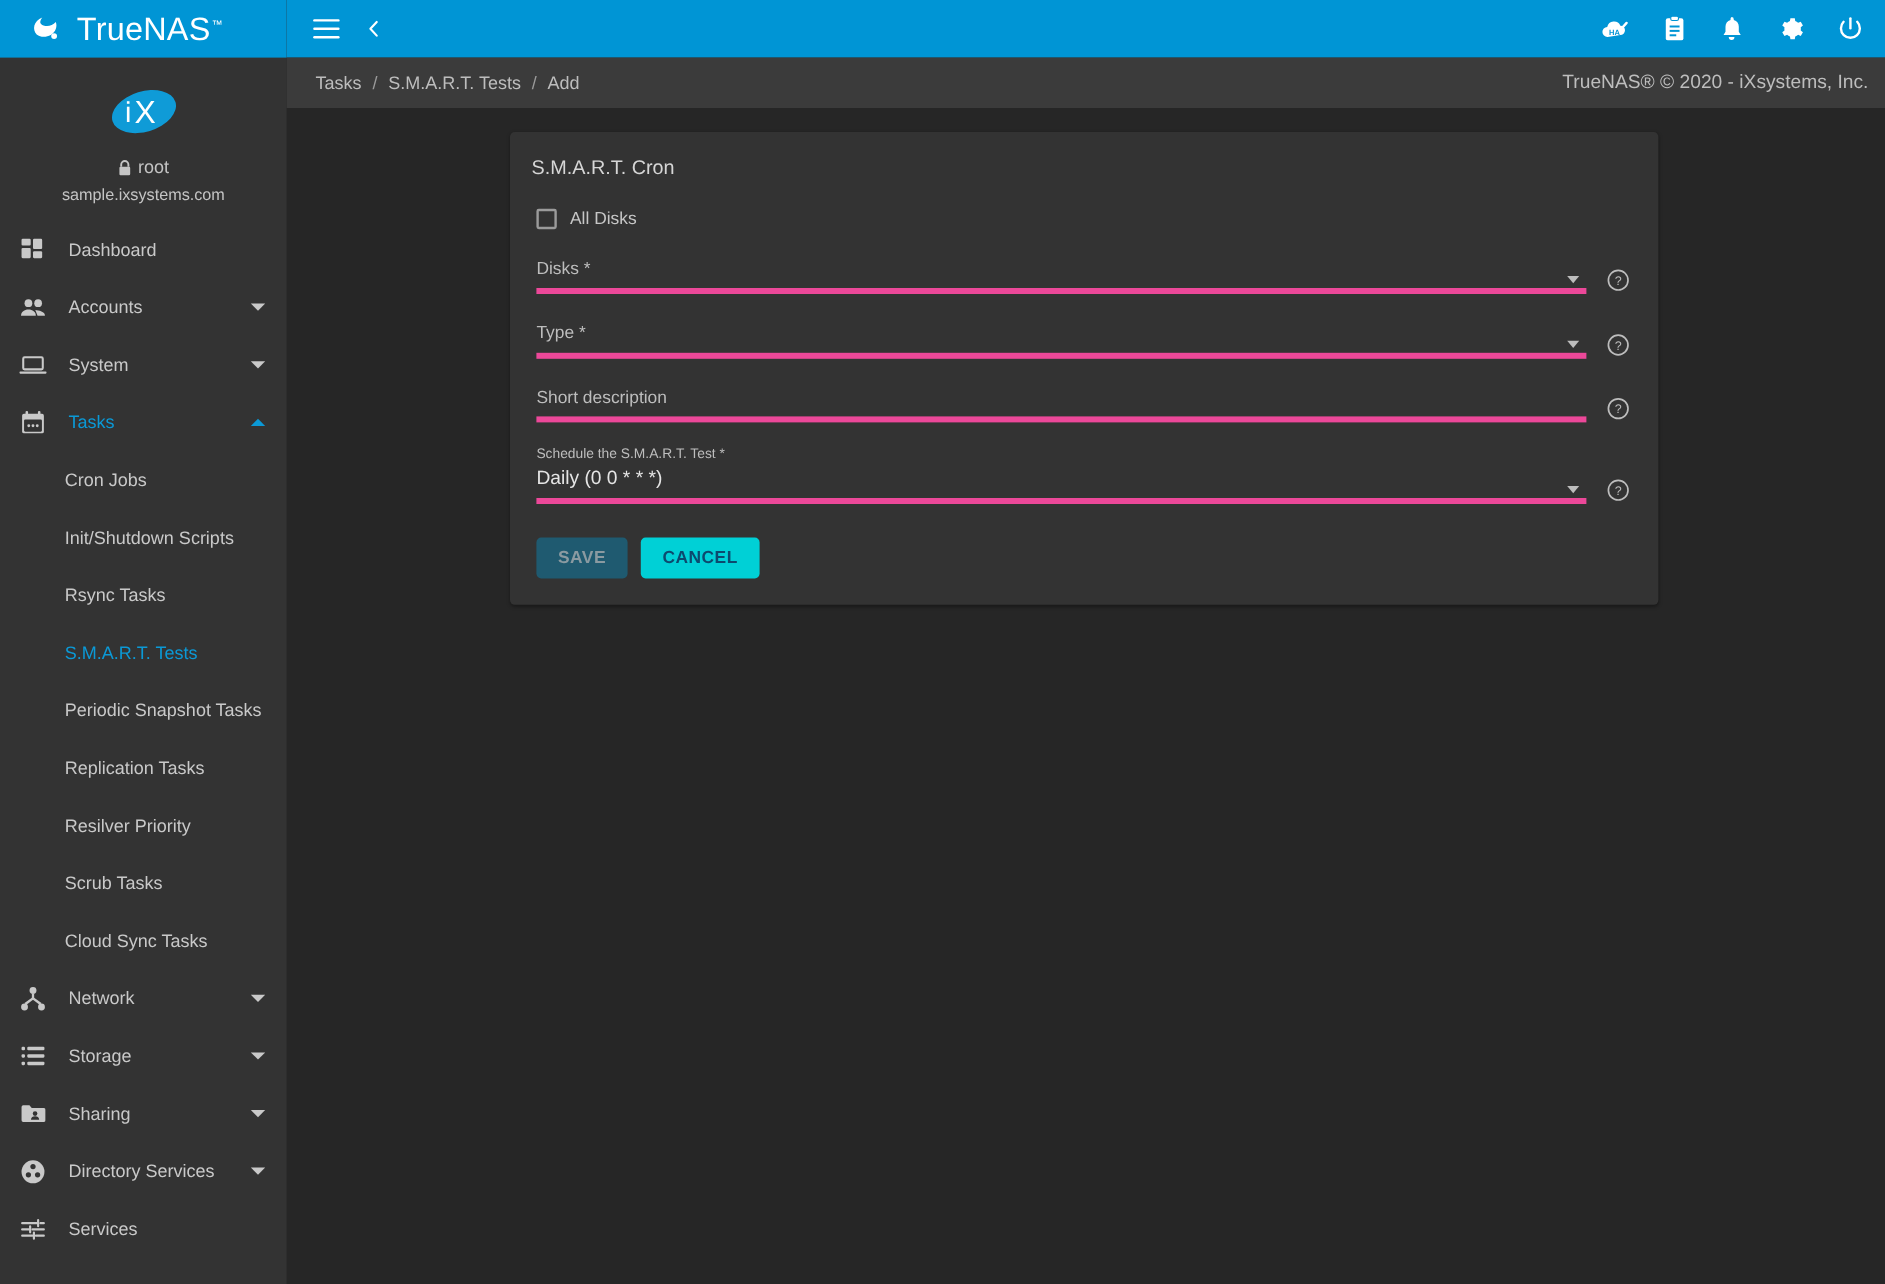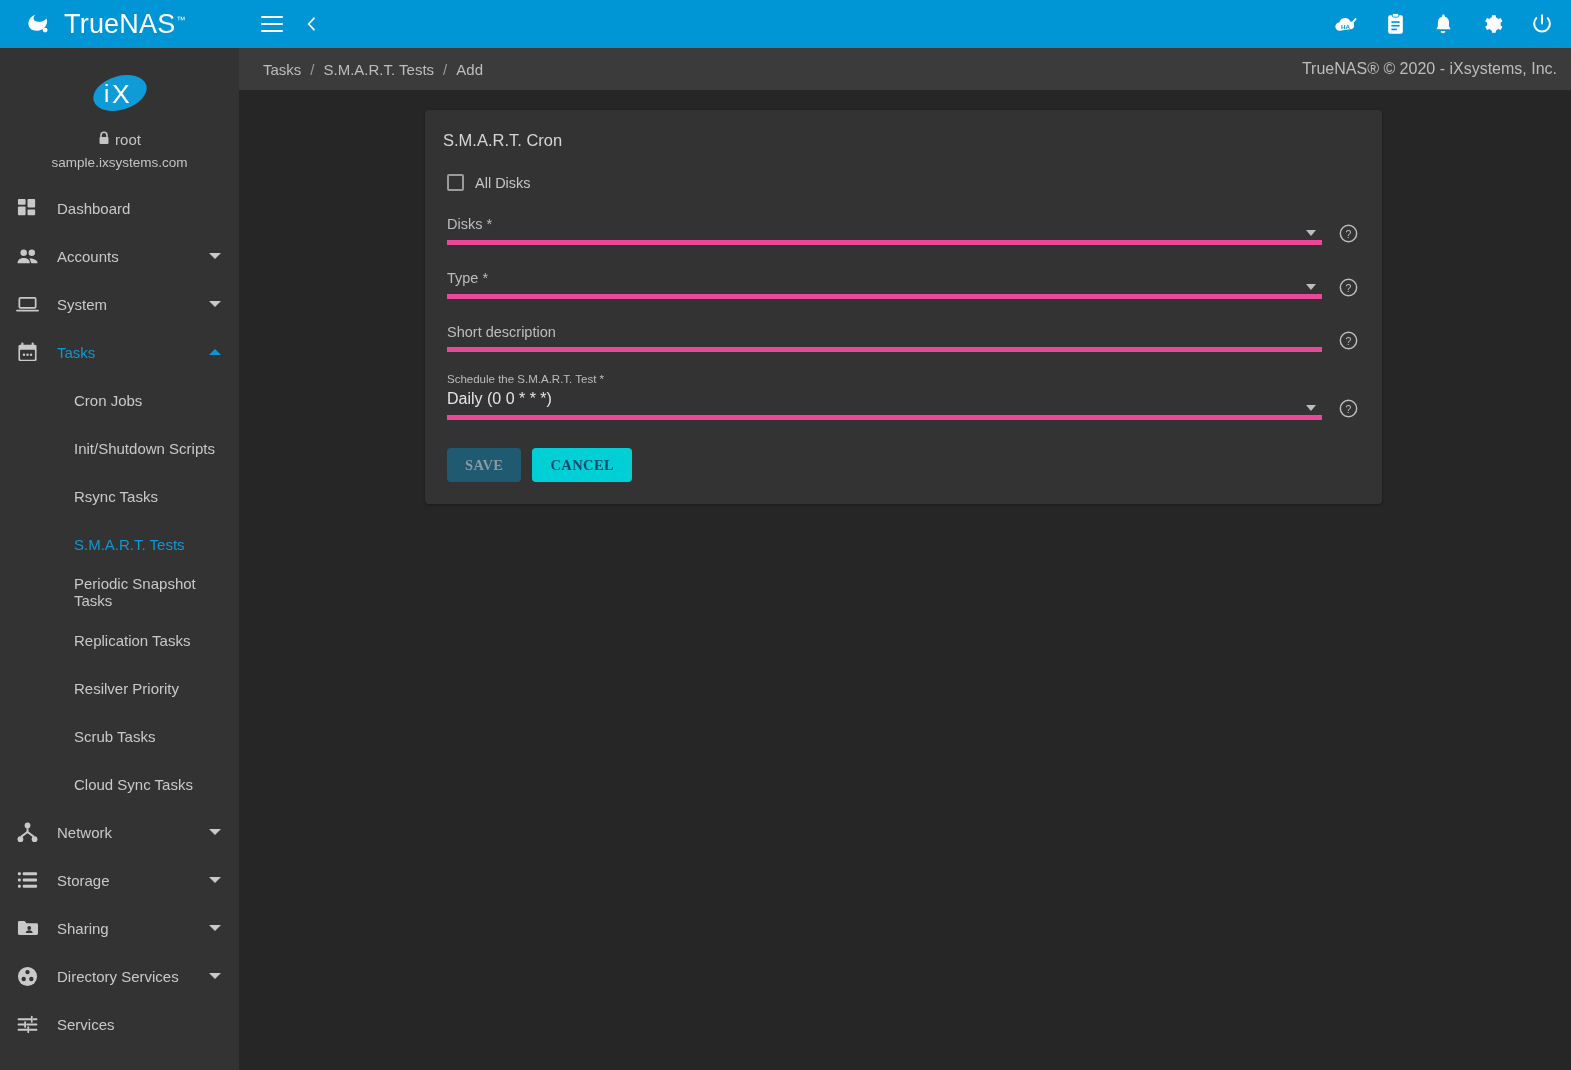--- a/index.html
+++ b/index.html
@@ -31,42 +31,42 @@
   .brand-tm {
     font-size: 9px; vertical-align: super; margin-left: 1px;
   }
 
   .profile {
     padding: 22px 0 14px; text-align: center;
   }
   .ix-logo { width: 62px; height: 46px; margin: 0 auto; display: block; }
   .profile-user {
     margin-top: 15px; color: #c4c4c4; font-size: 15px;
-    display: flex; justify-content: center; gap: 5px;
+    display: flex; align-items: center; justify-content: center; gap: 5px;
   }
   .lock-icon { width: 12px; height: 14px; display: inline-block; }
   .profile-host {
     margin-top: 7px; color: #c4c4c4; font-size: 13.5px;
   }
 
   .nav { flex: 1; overflow: hidden; }
   .nav-item {
     display: flex; align-items: center;
     height: 48px; padding: 0 14px 0 12px;
     color: #c9c9c9; font-size: 15px; cursor: pointer;
   }
   .nav-item .nav-ico {
     width: 30px; min-width: 30px; height: 24px;
     display: flex; align-items: center; justify-content: center;
     margin-right: 15px;
   }
   .nav-item .nav-label { flex: 1; }
   .nav-item.active { color: #0b99d6; }
   .nav-item.sub {
-    padding-left: 74px; height: 48px; font-size: 15px;
+    padding-left: 54px; height: 48px; font-size: 15px;
   }
   .caret {
     width: 0; height: 0; border-left: 6px solid transparent;
     border-right: 6px solid transparent; border-top: 6px solid #c9c9c9;
     margin-right: 4px;
   }
   .caret.up {
     border-top: none; border-bottom: 6px solid #c9c9c9;
   }
   .caret.blue { border-bottom-color: #0b99d6; }
@@ -139,21 +139,21 @@
     width: 19px; height: 19px; cursor: pointer;
   }
   .field.schedule { margin-top: 20px; }
   .field.desc .field-inner { padding-bottom: 4px; }
 
   .buttons { display: flex; gap: 11px; margin: 28px 0 0 6px; }
   .btn {
     border: none; border-radius: 4px; height: 34px;
     padding: 0 18px; font-size: 14.5px; font-weight: 700;
     letter-spacing: .4px; cursor: pointer;
-    font-family: Liberation Serif, serif;
+    font-family: Liberation Sans, sans-serif;
   }
   .btn-save { background: #1f5a70; color: #8a9aa1; }
   .btn-cancel { background: #00d0d6; color: #0c4a6e; }
 </style>
 </head>
 <body>
 
 <div class="app">
 
   <aside class="sidebar">

